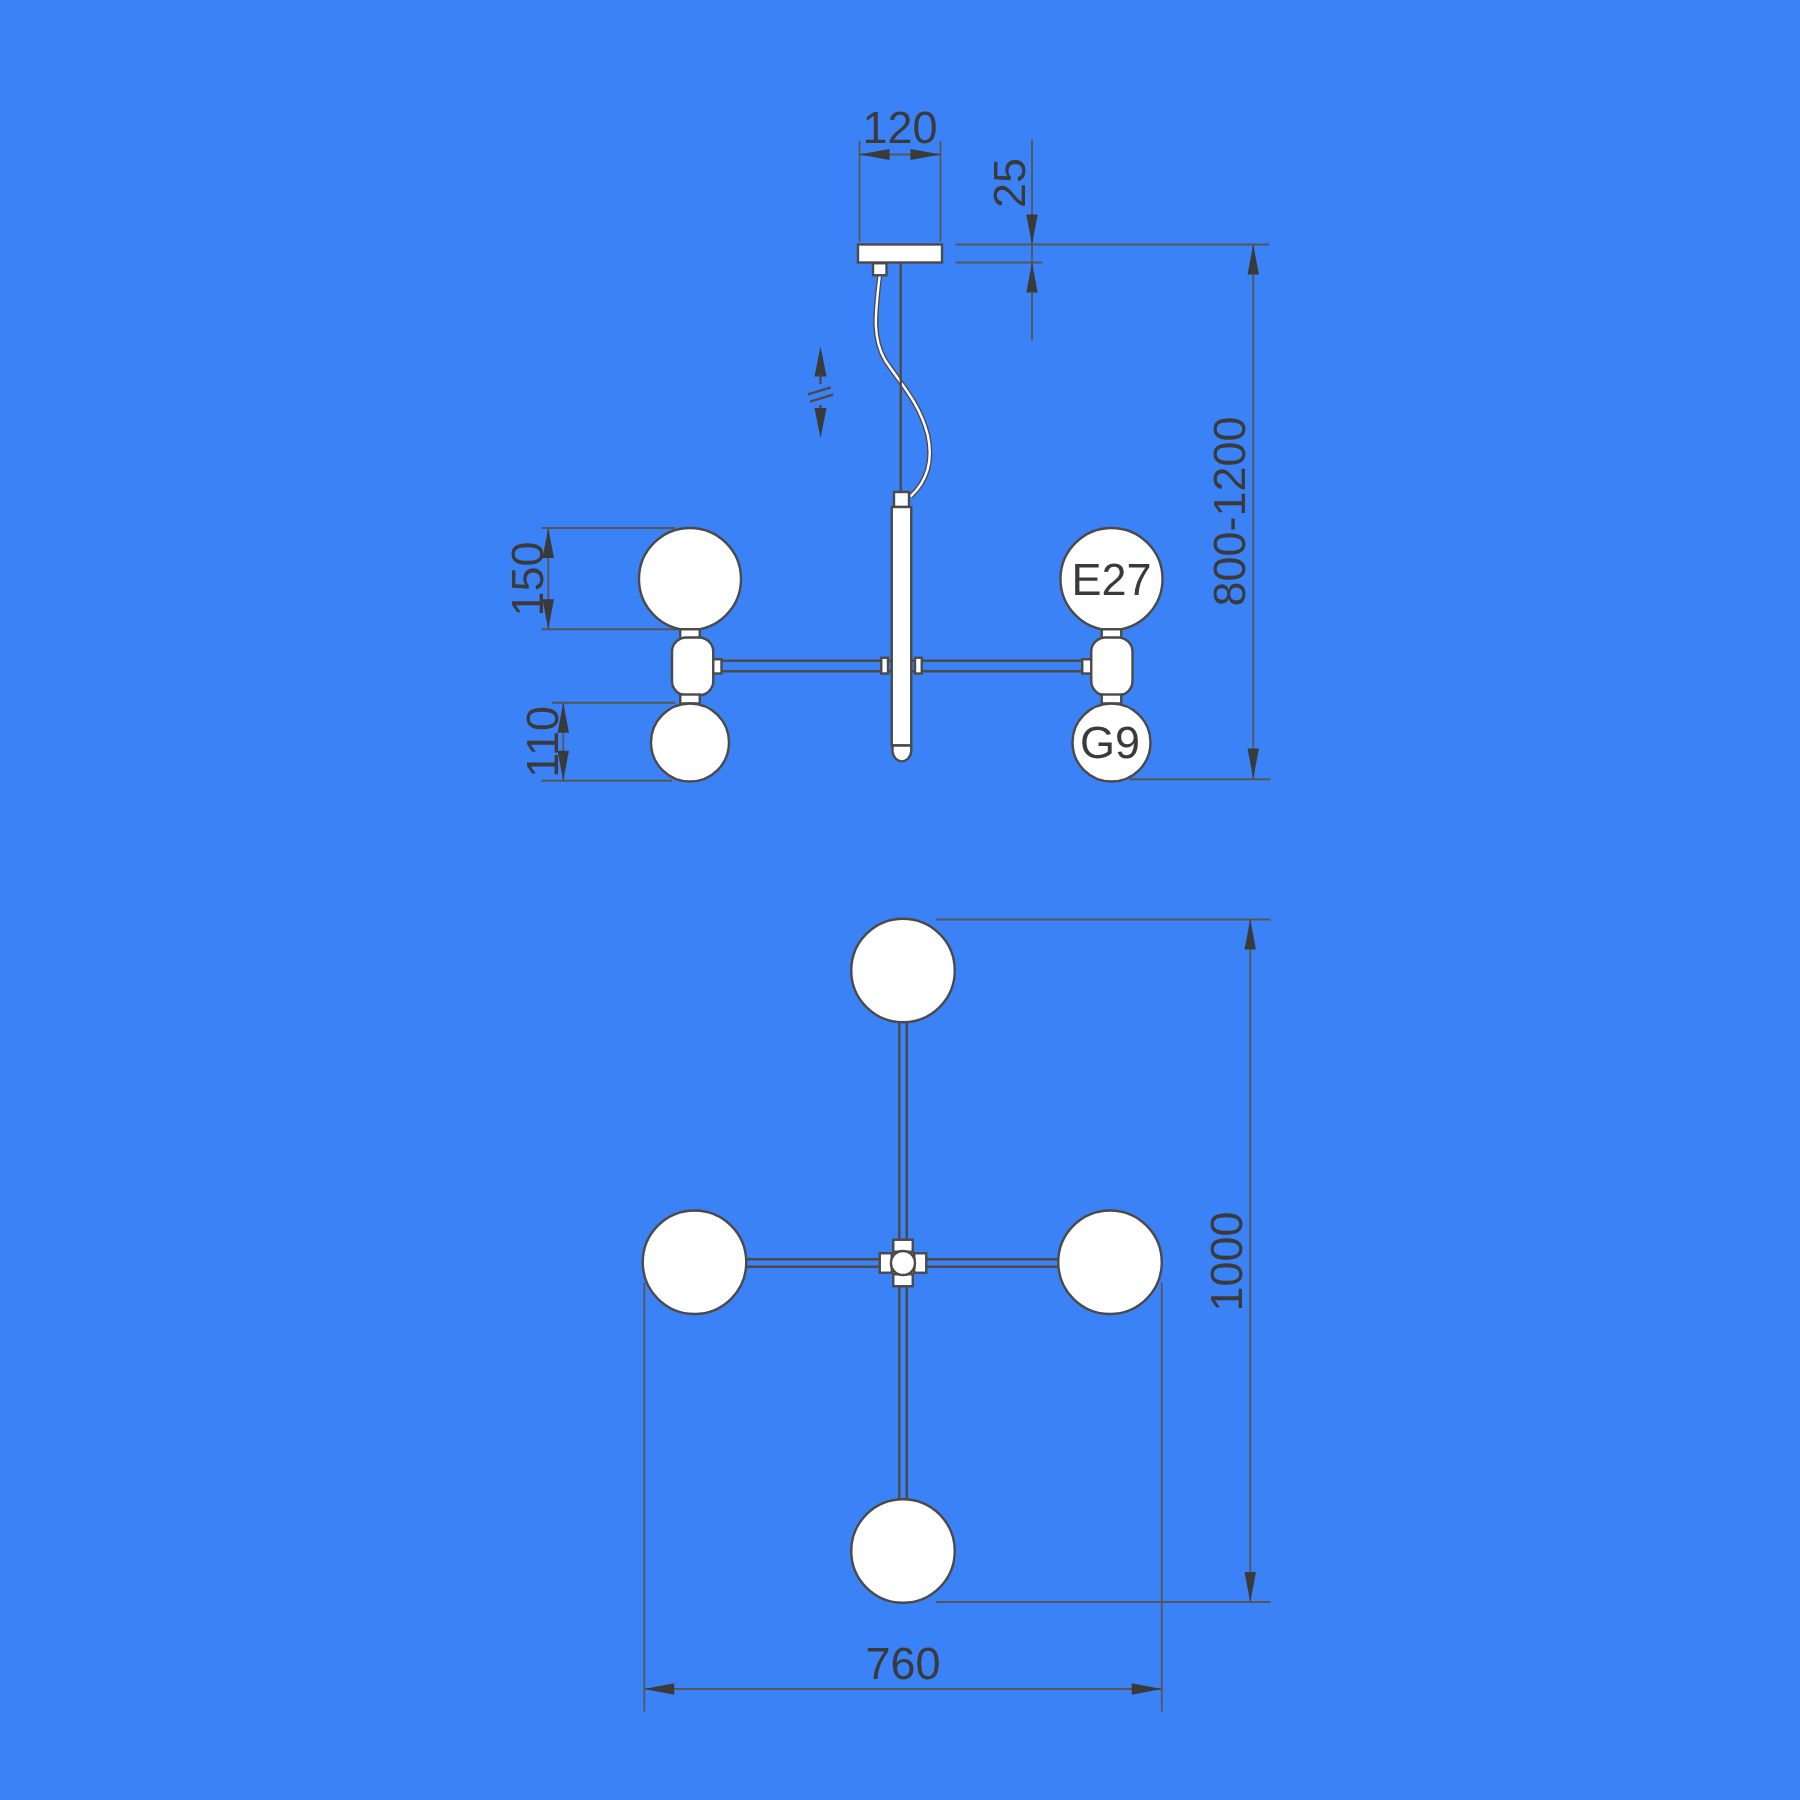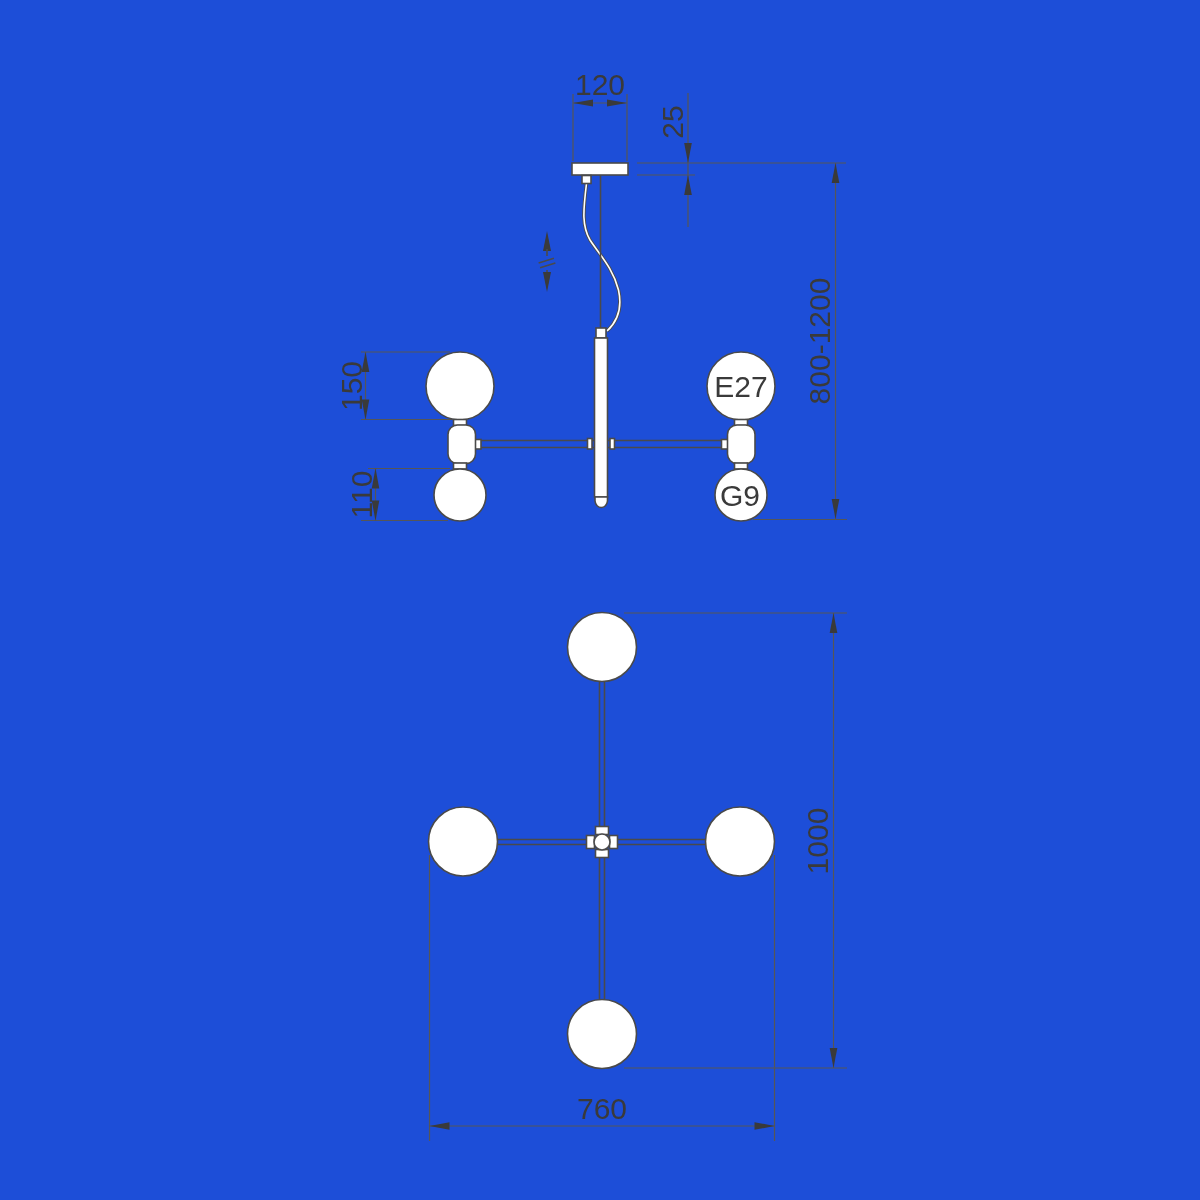--- a/index.html
+++ b/index.html
@@ -1,16 +1,16 @@
 <!DOCTYPE html>
 <html><head>
 <meta charset="utf-8">
 <style>
   html,body{margin:0;padding:0;background:#ffffff;}
-  #canvas{position:relative;width:1200px;height:1200px;background:#1d4ed8;overflow:hidden;}
+  #canvas{position:relative;width:1200px;height:1200px;background:#3b82f6;overflow:hidden;}
   svg{display:block;}
   text{font-family:"Liberation Sans", sans-serif;fill:#3a3a3a;}
   .t{font-size:30px;letter-spacing:0px;}
   .outline{fill:#ffffff;stroke:#4a4a4a;stroke-width:1.6;}
   .thin{stroke:#4a4a4a;stroke-width:1.6;fill:none;}
   .dim{stroke:#565656;stroke-width:1.2;fill:none;}
   .arr{fill:#3a3a3a;stroke:none;}
   .cordOuter{stroke:#4a4a4a;stroke-width:3.4;fill:none;}
   .cordInner{stroke:#ffffff;stroke-width:1.6;fill:none;}
 </style>

